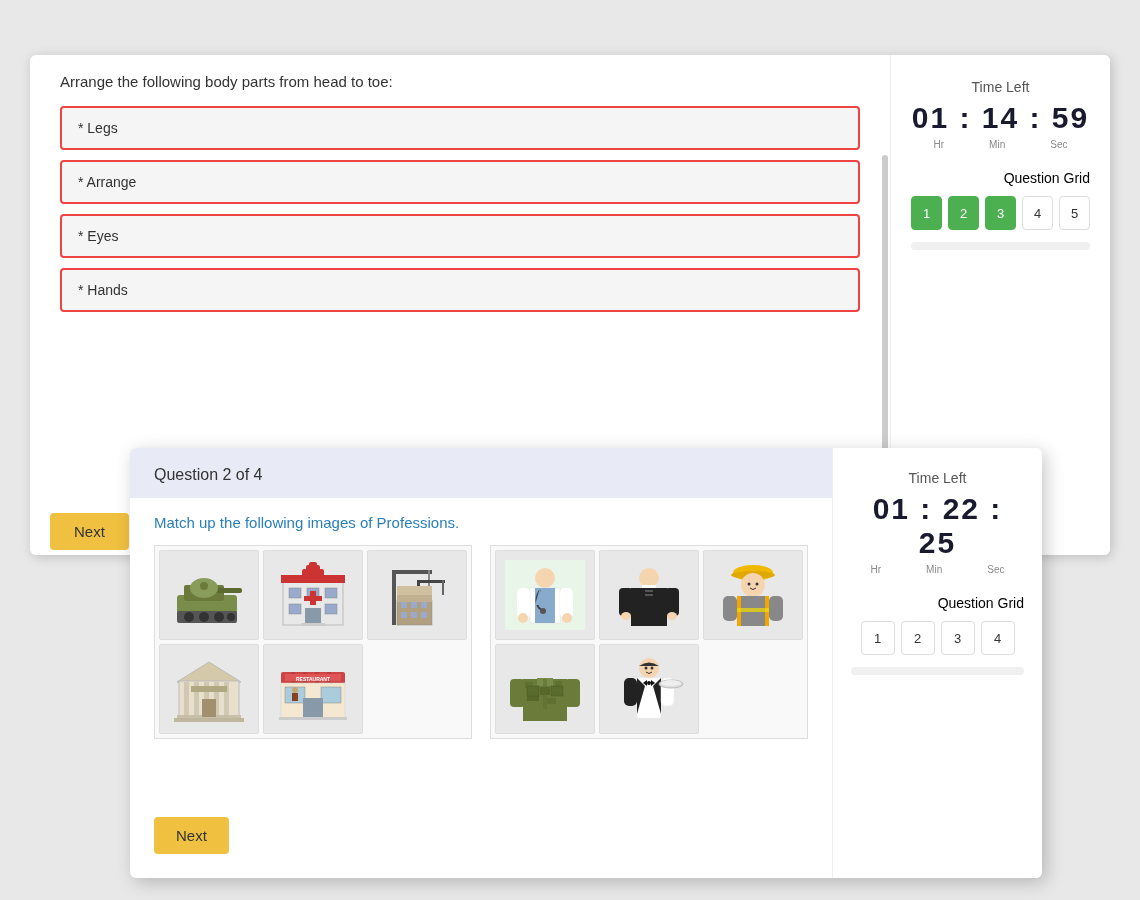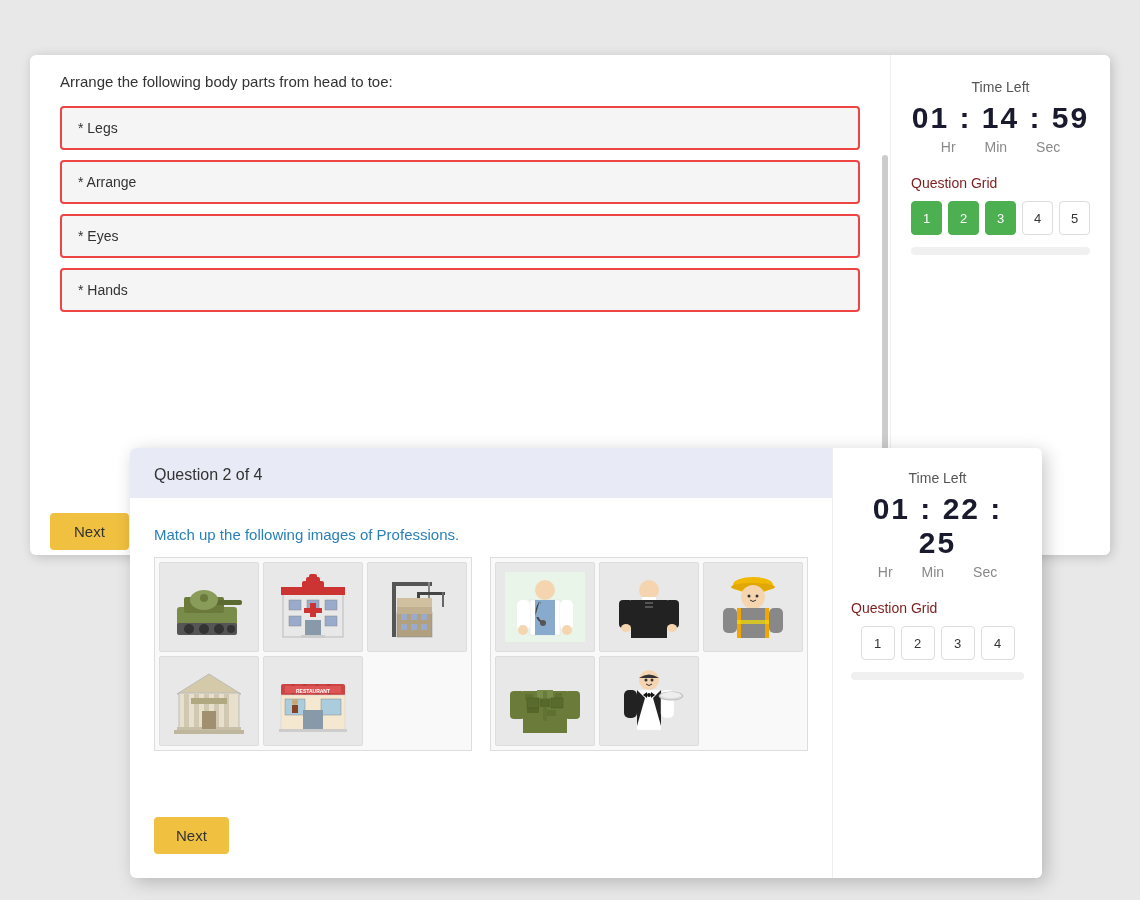--- a/index.html
+++ b/index.html
@@ -85,30 +85,30 @@
       font-size: 30px;
       font-weight: bold;
       color: #1a1a2e;
       letter-spacing: 2px;
       margin-bottom: 4px;
     }
 
     .sidebar-time-units {
       display: flex;
       justify-content: center;
-      gap: 29px;
-      font-size: 14px;
+      gap: 45px;
+      font-size: 10px;
       color: #888;
       margin-bottom: 20px;
     }
 
     .sidebar-grid-label {
-      text-align: left;
+      text-align: right;
       font-size: 14px;
-      color: #7f1d1d;
+      color: #000000;
       margin-bottom: 10px;
     }
 
     .question-grid {
       display: flex;
       justify-content: center;
       gap: 6px;
       margin-bottom: 12px;
     }
 
@@ -185,21 +185,21 @@
       border-radius: 6px 0 0 0;
     }
 
     .card-front-header-title {
       font-size: 16px;
       color: #333;
       font-weight: 500;
     }
 
     .card-front-body {
-      padding: 28px 24px;
+      padding: 16px 24px;
     }
 
     .card-front-question-text {
       font-size: 15px;
       color: #2980b9;
       margin-bottom: 14px;
     }
 
     .images-grid {
       display: flex;

